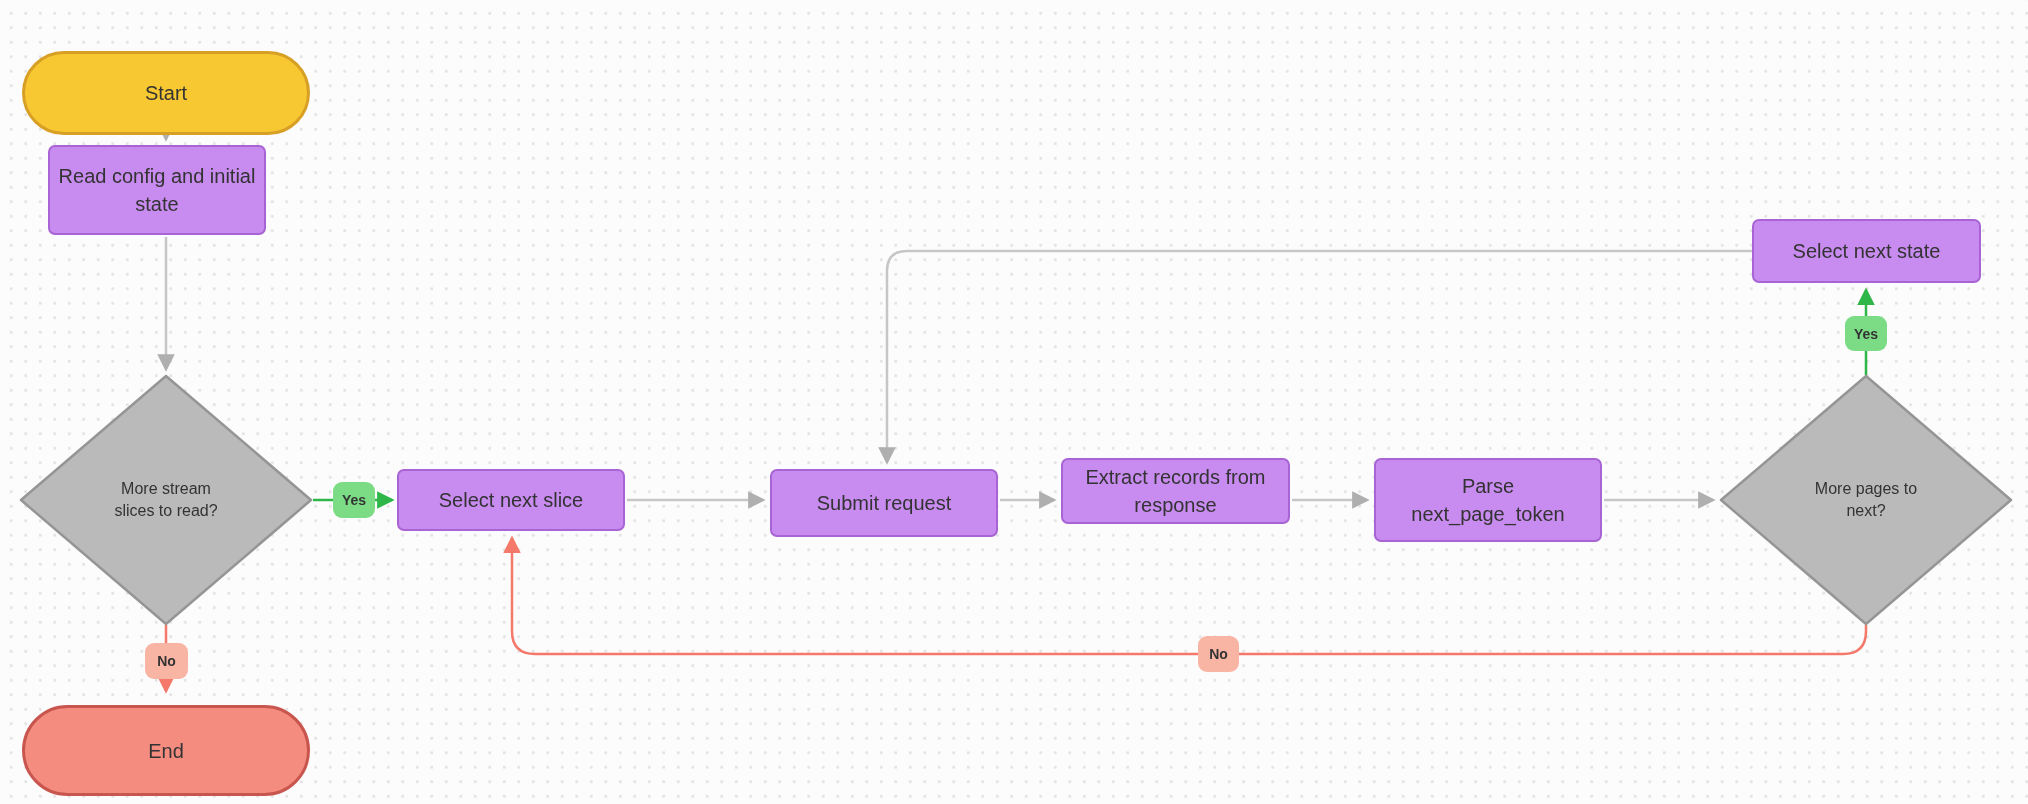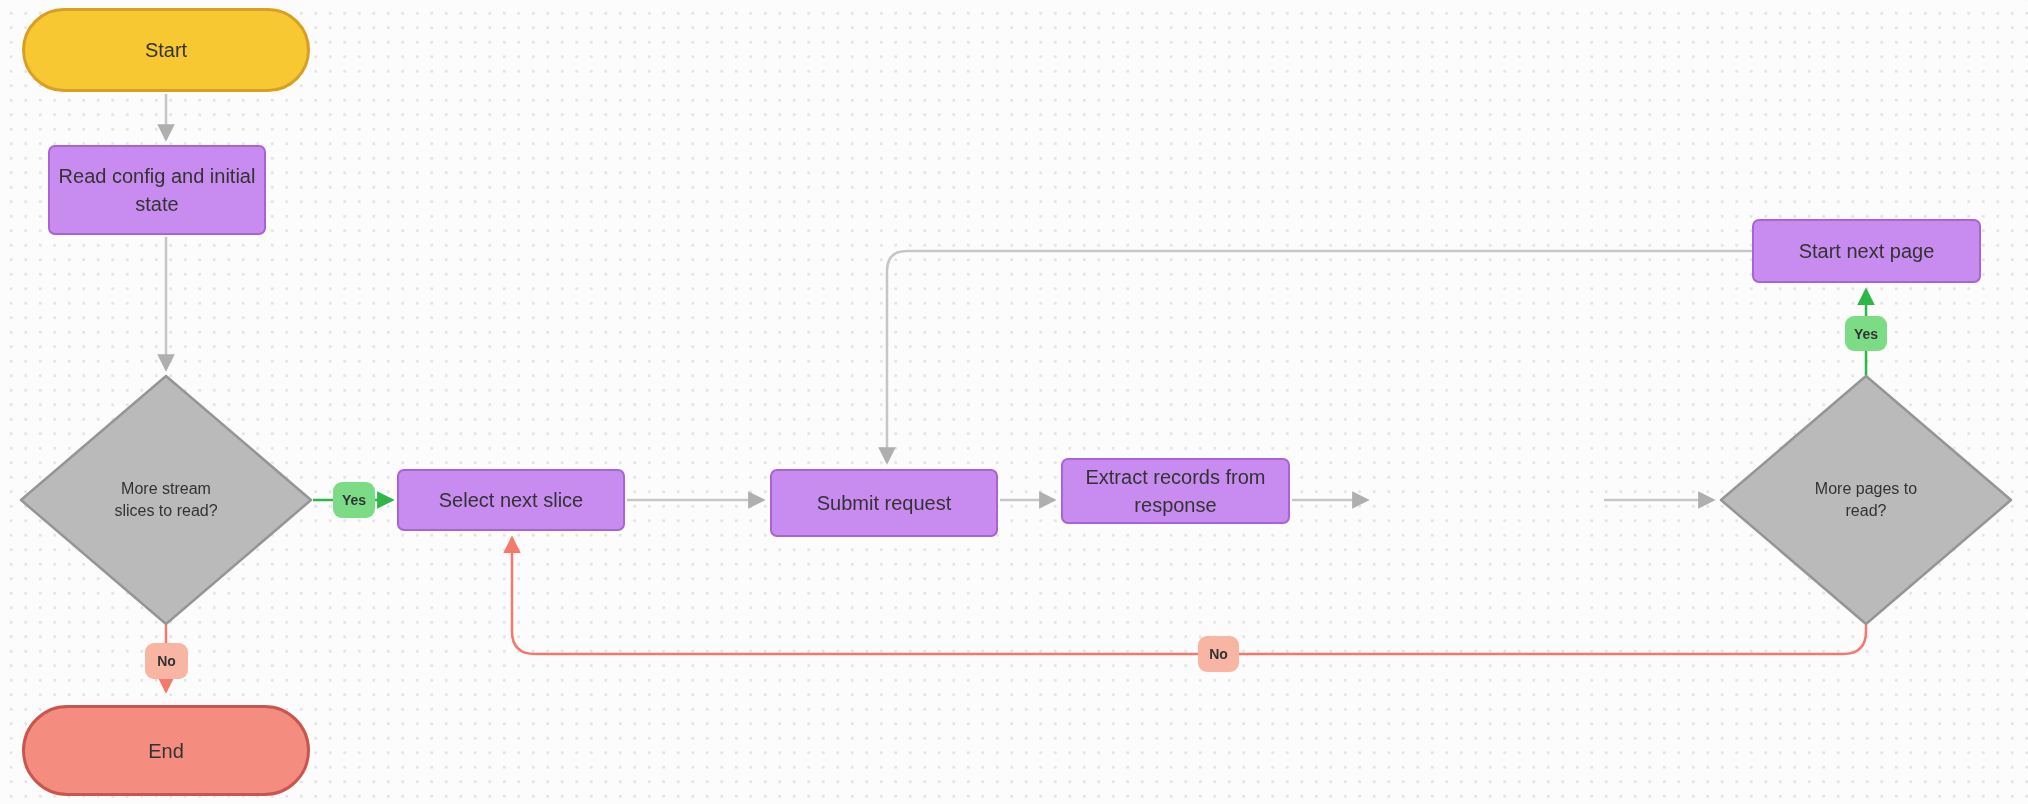--- a/index.html
+++ b/index.html
@@ -33,20 +33,21 @@
     box-sizing: border-box;
     color: #333333;
     font-size: 20px;
     line-height: 1.4;
     white-space: pre-line;
   }
   .terminal-start {
     background: #F7C832;
     border: 3px solid #D89F25;
     border-radius: 46px;
+    margin-top: 43px;
   }
   .terminal-end {
     background: #F58C80;
     border: 3px solid #C8564E;
     border-radius: 48px;
   }
   .process {
     background: #C88BEF;
     border: 2px solid #A864D4;
     border-radius: 7px;
@@ -131,26 +132,30 @@
 
   <div class="node process" style="left:770px; top:469px; width:228px; height:68px;">
     <span>Submit request</span>
   </div>
 
   <div class="node process" style="left:1061px; top:458px; width:229px; height:66px;">
     <span>Extract records from
 response</span>
   </div>
 
+  <div class="node process" style="left:1374px; top:458px; width:228px; height:84px;">
+    <span>Parse
+next_page_token</span>
+  </div>
 
   <div class="decision-label" style="left:1866px; top:500px;">More pages to
-read?</div>
+next?</div>
 
   <div class="node process" style="left:1752px; top:219px; width:229px; height:64px;">
-    <span>Start next page</span>
+    <span>Select next state</span>
   </div>
 
   <div class="node terminal-end" style="left:22px; top:698px; width:288px; height:91px;margin-top:7px;">
     <span>End</span>
   </div>
 
   <div class="badge badge-yes" style="left:333px; top:482px; width:42px; height:36px;">
     <span>Yes</span>
   </div>
 

